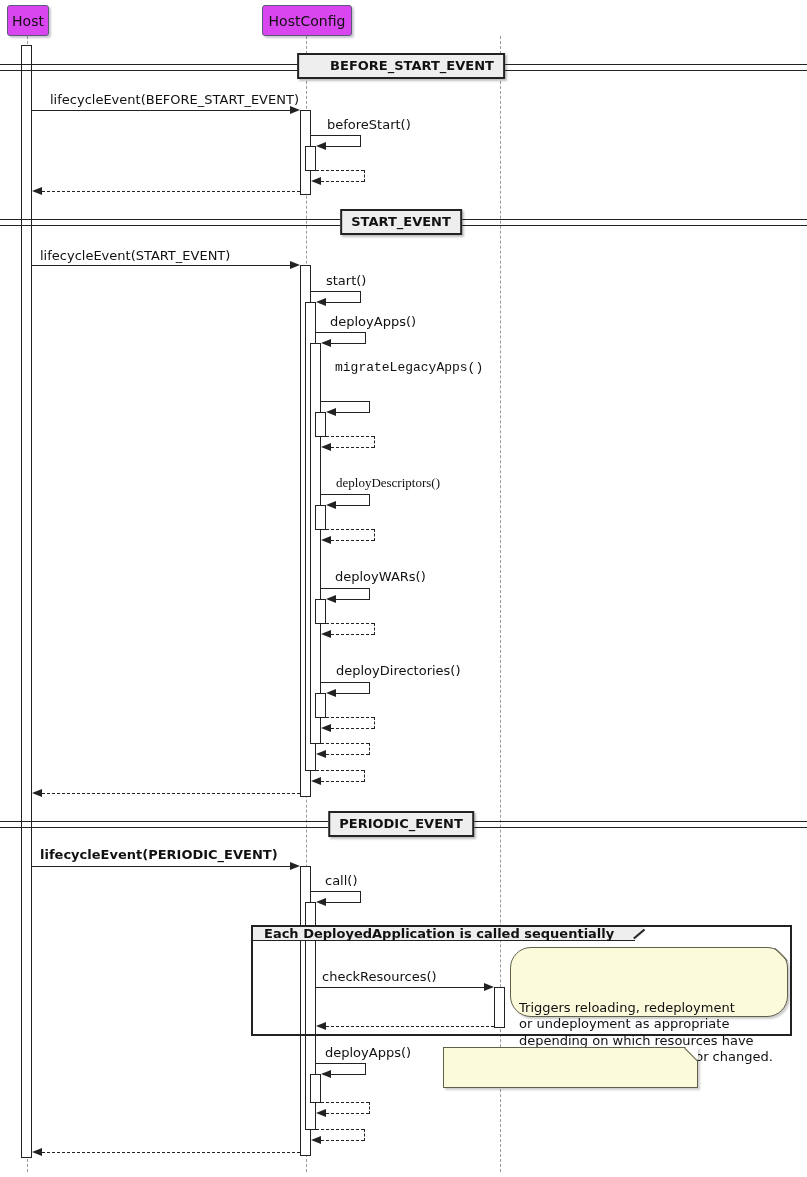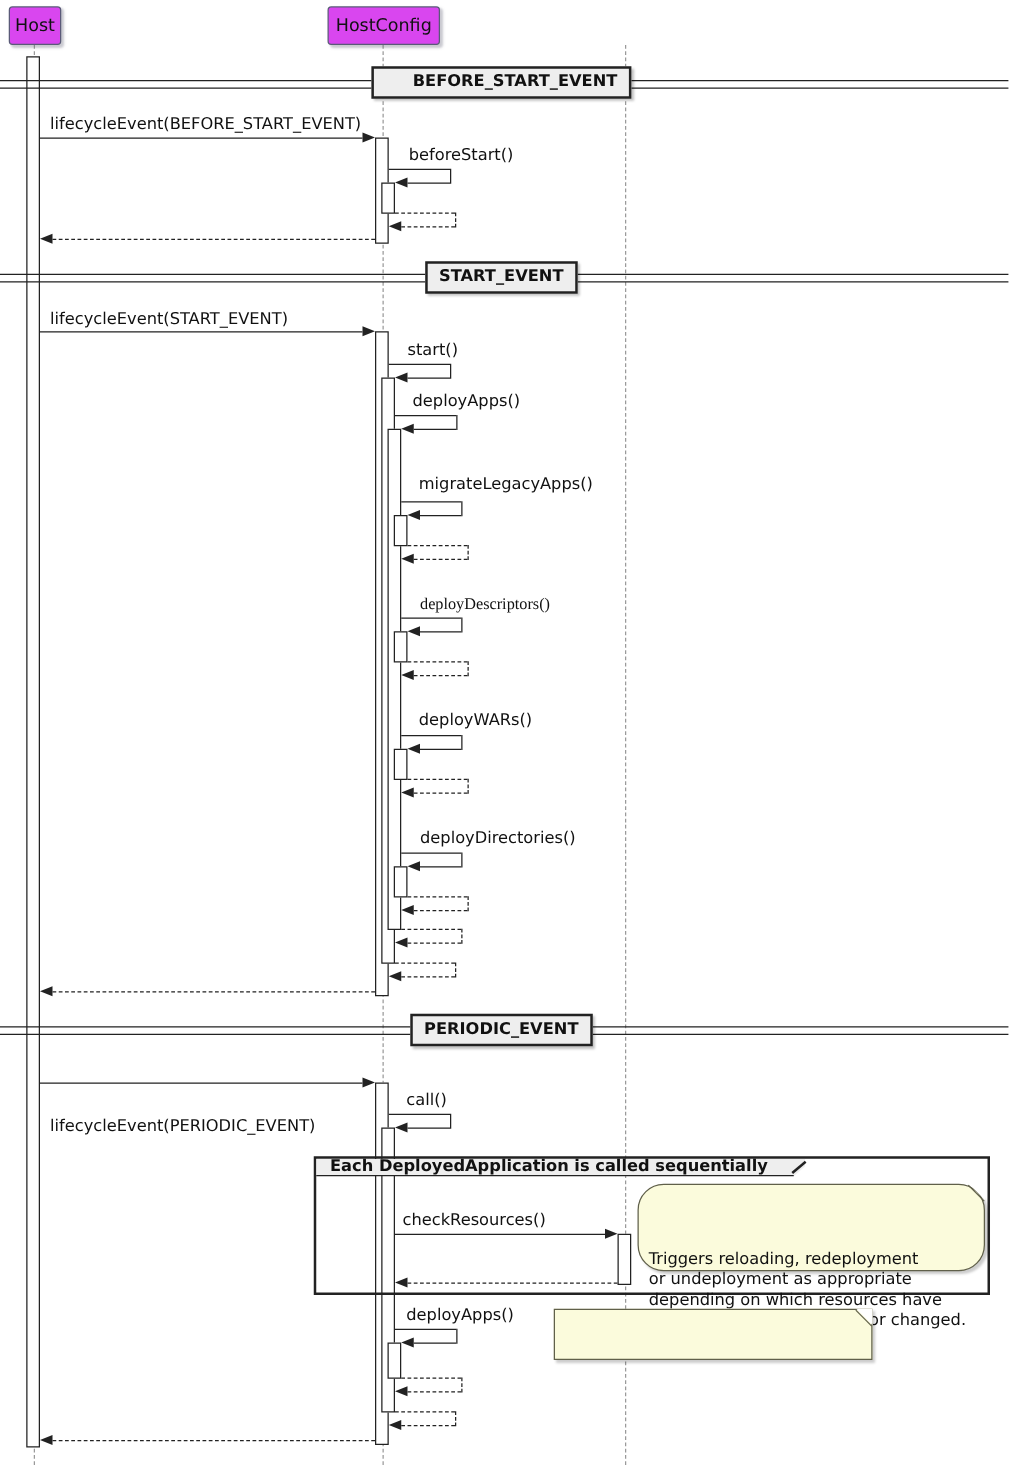--- a/index.html
+++ b/index.html
@@ -69,21 +69,21 @@
   <div class="lifeline" style="left:500px;top:36px;height:1136px;"></div>
 
   <div class="pbox" style="left:7px;top:5px;width:42px;">Host</div>
   <div class="pbox" style="left:262px;top:5px;width:90px;">HostConfig</div>
 
   <div class="act" style="left:21px;top:45px;height:1113px;"></div>
 
   <div class="divline" style="top:64px;"></div>
   <div class="divbox" style="top:53px;padding-left:31px;">BEFORE_START_EVENT</div>
 
-  <div class="ml" style="left:40px;top:92px;text-align:right;">lifecycleEvent(BEFORE_START_EVENT)</div>
+  <div class="ml" style="left:50px;top:92px;text-align:right;">lifecycleEvent(BEFORE_START_EVENT)</div>
   <div class="lh" style="left:32px;top:110px;width:258px;"></div>
   <div class="ah-r" style="left:290px;top:106px;"></div>
   <div class="act" style="left:300px;top:110px;height:85px;"></div>
 
   <div class="ml" style="left:327px;top:117px;">beforeStart()</div>
   <div class="lh" style="left:311px;top:135px;width:49px;"></div>
   <div class="lv" style="left:360px;top:135px;height:12px;"></div>
   <div class="lh" style="left:326px;top:146px;width:34px;"></div>
   <div class="ah-l" style="left:316px;top:142px;"></div>
   <div class="act" style="left:305px;top:146px;height:25px;"></div>
@@ -110,21 +110,21 @@
   <div class="ah-l" style="left:316px;top:298px;"></div>
   <div class="act" style="left:305px;top:302px;height:469px;"></div>
 
   <div class="ml" style="left:330px;top:314px;">deployApps()</div>
   <div class="lh" style="left:316px;top:332px;width:49px;"></div>
   <div class="lv" style="left:365px;top:332px;height:12px;"></div>
   <div class="lh" style="left:331px;top:343px;width:34px;"></div>
   <div class="ah-l" style="left:321px;top:339px;"></div>
   <div class="act" style="left:310px;top:343px;height:401px;"></div>
 
-  <div class="ml" style="left:335px;top:380px;">migrateLegacyApps()</div>
+  <div class="ml" style="left:335px;top:360px;font-family:Liberation Mono, monospace;">migrateLegacyApps()</div>
   <div class="lh" style="left:321px;top:401px;width:48px;"></div>
   <div class="lv" style="left:369px;top:401px;height:12px;"></div>
   <div class="lh" style="left:336px;top:412px;width:33px;"></div>
   <div class="ah-l" style="left:326px;top:408px;"></div>
   <div class="act" style="left:315px;top:412px;height:25px;"></div>
   <div class="lh dash" style="left:326px;top:436px;width:48px;"></div>
   <div class="lv dashv" style="left:374px;top:436px;height:12px;"></div>
   <div class="lh dash" style="left:331px;top:447px;width:43px;"></div>
   <div class="ah-l" style="left:321px;top:443px;"></div>
 
@@ -170,21 +170,21 @@
   <div class="lv dashv" style="left:364px;top:770px;height:12px;"></div>
   <div class="lh dash" style="left:321px;top:781px;width:43px;"></div>
   <div class="ah-l" style="left:311px;top:777px;"></div>
 
   <div class="lh dash" style="left:42px;top:793px;width:258px;"></div>
   <div class="ah-l" style="left:32px;top:789px;"></div>
 
   <div class="divline" style="top:821px;"></div>
   <div class="divbox" style="top:811px;">PERIODIC_EVENT</div>
 
-  <div class="ml" style="left:40px;top:894px;">lifecycleEvent(PERIODIC_EVENT)</div>
+  <div class="ml" style="left:40px;top:847px;font-weight:bold;">lifecycleEvent(PERIODIC_EVENT)</div>
   <div class="lh" style="left:32px;top:866px;width:258px;"></div>
   <div class="ah-r" style="left:290px;top:862px;"></div>
   <div class="act" style="left:300px;top:866px;height:290px;"></div>
 
   <div class="ml" style="left:325px;top:873px;">call()</div>
   <div class="lh" style="left:311px;top:891px;width:49px;"></div>
   <div class="lv" style="left:360px;top:891px;height:12px;"></div>
   <div class="lh" style="left:326px;top:902px;width:34px;"></div>
   <div class="ah-l" style="left:316px;top:898px;"></div>
   <div class="act" style="left:305px;top:902px;height:228px;"></div>

